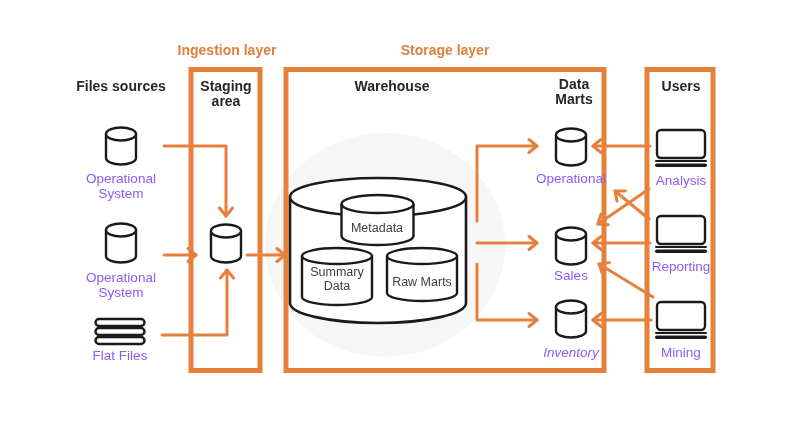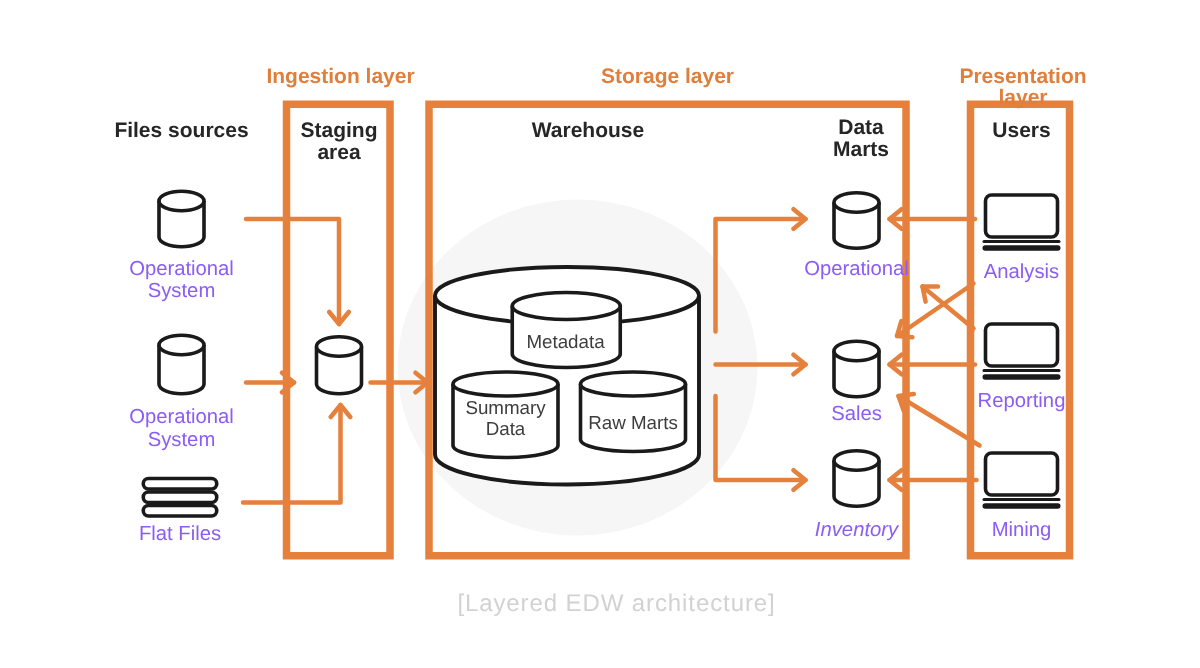--- a/index.html
+++ b/index.html
@@ -120,21 +120,20 @@
       <path d="M650,243 H593" marker-end="url(#arw)"></path>
       <path d="M651,320 H593" marker-end="url(#arw)"></path>
       <path d="M649,189 L598,224" marker-end="url(#arw)"></path>
       <path d="M649,219 L615,191" marker-end="url(#arw)"></path>
       <path d="M653,297 L599,264" marker-end="url(#arw)"></path>
     </g>
   </svg>
 
   <div class="lbl layer-lbl" style="left:227px;top:43px;">Ingestion layer</div>
   <div class="lbl layer-lbl" style="left:445px;top:43px;">Storage layer</div>
-  <div class="lbl layer-lbl" style="left:682px;top:43px;">Presentation layer</div>
 
   <div class="lbl hdr" style="left:121px;top:79px;">Files sources</div>
   <div class="lbl hdr" style="left:226px;top:79px;">Staging
 area</div>
   <div class="lbl hdr" style="left:392px;top:79px;">Warehouse</div>
   <div class="lbl hdr" style="left:574px;top:77px;">Data
 Marts</div>
   <div class="lbl hdr" style="left:681px;top:79px;">Users</div>
 
   <div class="lbl" style="left:121px;top:171px;">Operational
@@ -149,14 +148,13 @@
   <div class="lbl inner-lbl" style="left:422px;top:275px;">Raw Marts</div>
 
   <div class="lbl" style="left:571px;top:171px;">Operational</div>
   <div class="lbl" style="left:571px;top:268px;">Sales</div>
   <div class="lbl" style="left:571px;top:345px;font-style:italic;">Inventory</div>
 
   <div class="lbl" style="left:681px;top:173px;">Analysis</div>
   <div class="lbl" style="left:681px;top:259px;">Reporting</div>
   <div class="lbl" style="left:681px;top:345px;">Mining</div>
 
-  <div class="caption" style="left:411px;top:394px;">[Layered EDW architecture]</div>
 </div>
 
 </body></html>

